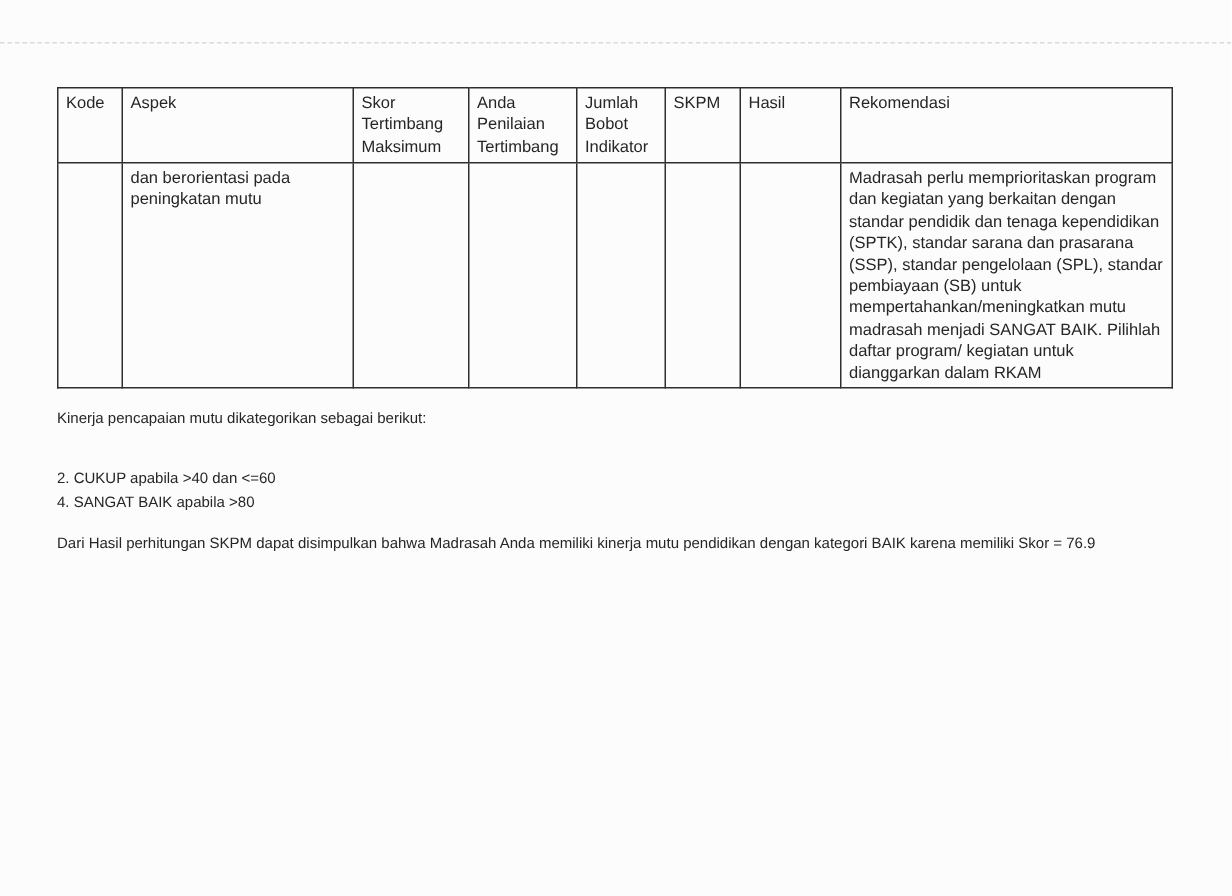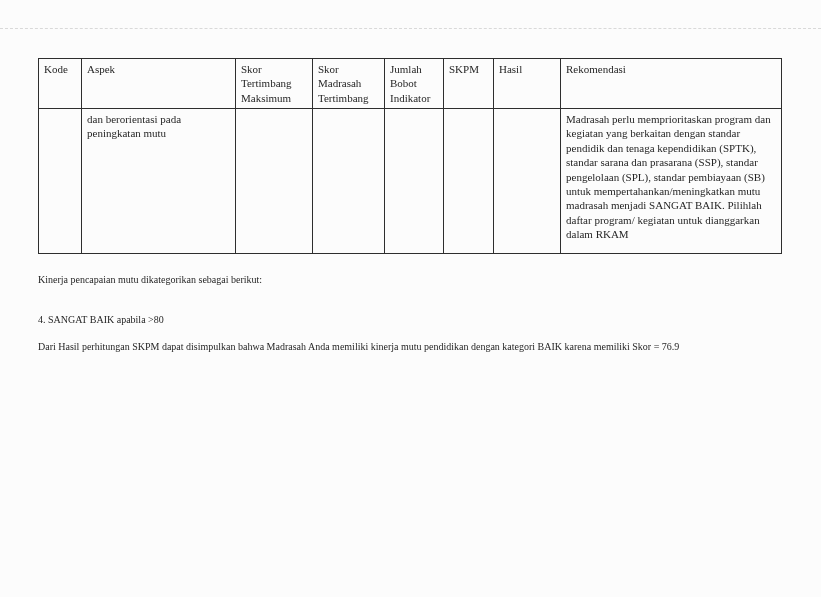--- a/index.html
+++ b/index.html
@@ -2,21 +2,21 @@
 <html><head>
 <meta charset="utf-8">
 <style>
   * { margin: 0; padding: 0; box-sizing: border-box; }
   html, body { background: #ffffff; }
   .page {
     position: relative;
     width: 821px;
     height: 597px;
     background: #fcfcfc;
-    font-family: Liberation Serif, serif;
+    font-family: Liberation Sans, sans-serif;
     color: #2a2a2a;
     overflow: hidden;
   }
   .page-break-line {
     position: absolute;
     top: 28px;
     left: 0;
     width: 821px;
     border-top: 1px dashed #d9d9d9;
   }
@@ -76,21 +76,21 @@
       <col style="width:59px">
       <col style="width:50px">
       <col style="width:67px">
       <col style="width:221px">
     </colgroup>
     <thead>
       <tr>
         <th>Kode</th>
         <th>Aspek</th>
         <th>Skor Tertimbang Maksimum</th>
-        <th>Skor Madrasah Tertimbang</th>
+        <th>Anda Penilaian Tertimbang</th>
         <th>Jumlah Bobot Indikator</th>
         <th>SKPM</th>
         <th>Hasil</th>
         <th>Rekomendasi</th>
       </tr>
     </thead>
     <tbody>
       <tr>
         <td></td>
         <td>dan berorientasi pada peningkatan mutu</td>
@@ -100,18 +100,19 @@
         <td></td>
         <td></td>
         <td class="rekom">Madrasah perlu memprioritaskan program dan kegiatan yang berkaitan dengan standar pendidik dan tenaga kependidikan (SPTK), standar sarana dan prasarana (SSP), standar pengelolaan (SPL), standar pembiayaan (SB) untuk mempertahankan/meningkatkan mutu madrasah menjadi SANGAT BAIK. Pilihlah daftar program/ kegiatan untuk dianggarkan dalam RKAM</td>
       </tr>
     </tbody>
   </table>
 
   <div class="notes">
     <div class="notes-intro">Kinerja pencapaian mutu dikategorikan sebagai berikut:</div>
     <ul class="category-list">
+      <li>2. CUKUP apabila &gt;40 dan &lt;=60</li>
       <li>4. SANGAT BAIK apabila &gt;80</li>
     </ul>
     <p class="conclusion">Dari Hasil perhitungan SKPM dapat disimpulkan bahwa Madrasah Anda memiliki kinerja mutu pendidikan dengan kategori BAIK karena memiliki Skor = 76.9</p>
   </div>
 
 </div>
 
 </body></html>

